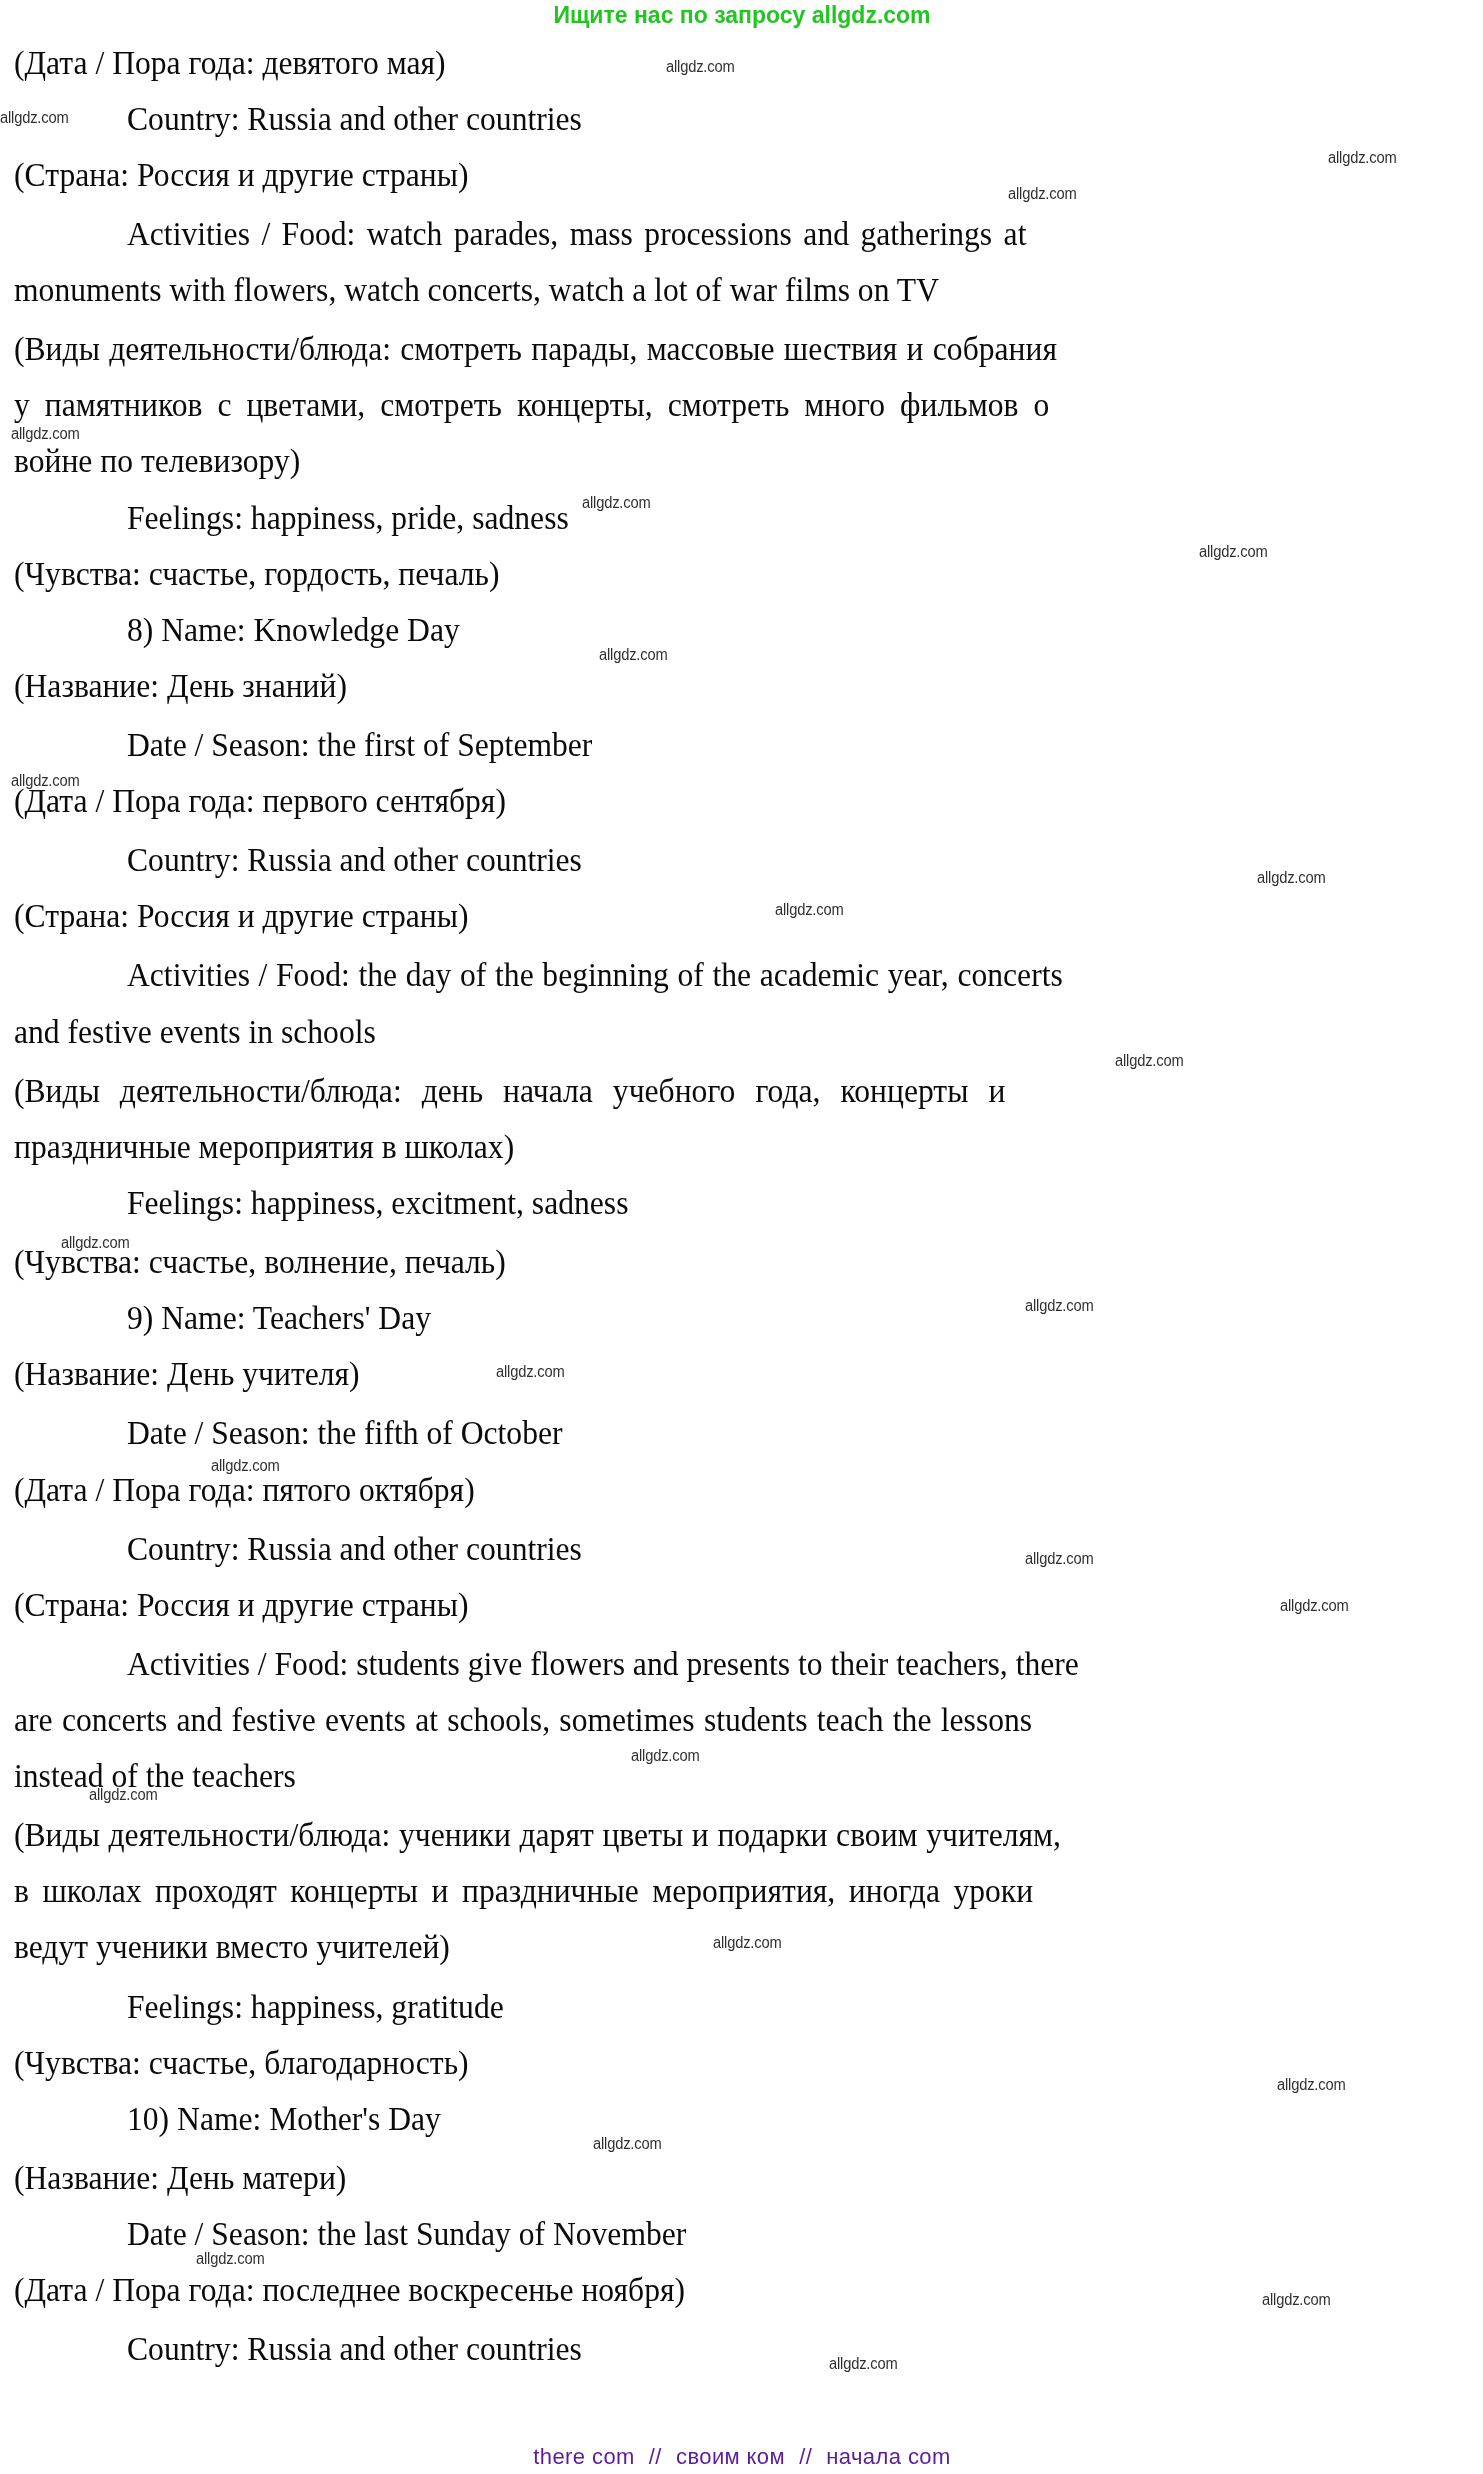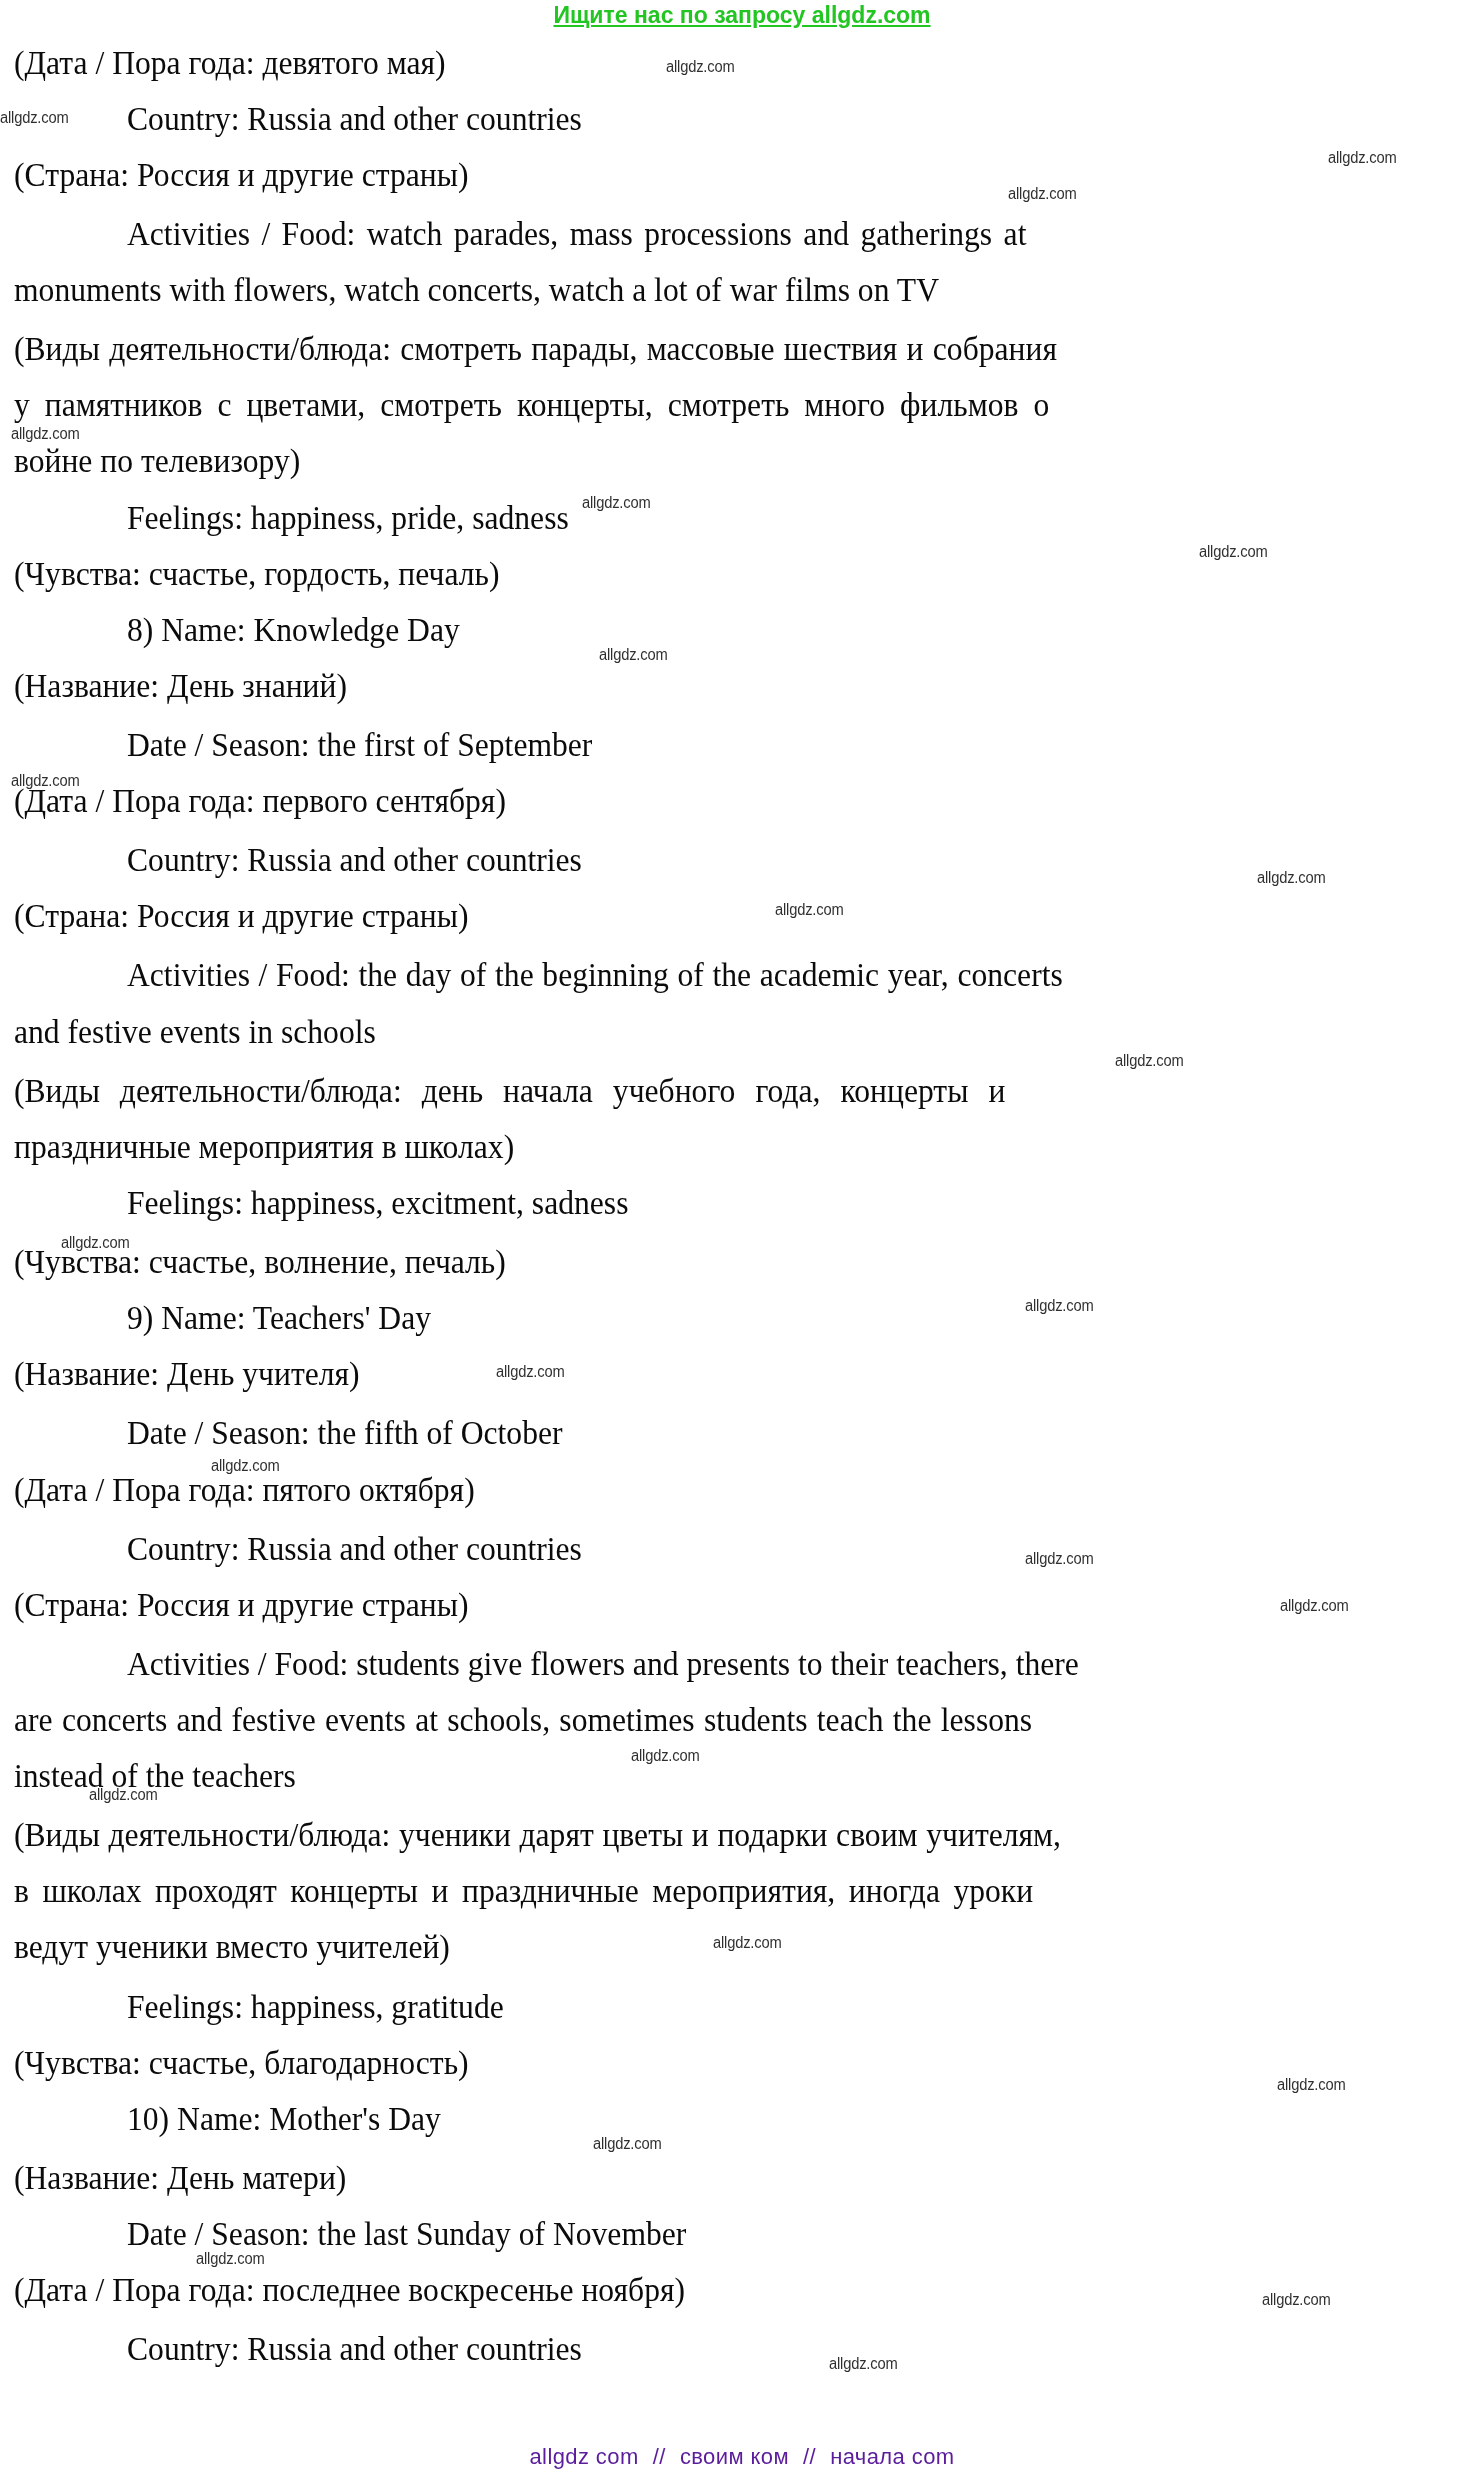--- a/index.html
+++ b/index.html
@@ -77,21 +77,21 @@
     font-size:22px;
     color:#5b1d9c;
     white-space:nowrap;
     letter-spacing:0.4px;
   }
   #footer-links .sep{ padding:0 7.6px; }
 </style>
 </head>
 <body>
 
-<div id="promo-banner" style="color: rgb(34, 197, 34); text-decoration: underline;">Ищите нас по запросу allgdz.com</div>
+<div id="promo-banner" style="color: rgb(34, 197, 34);">Ищите нас по запросу allgdz.com</div>
 
 <div id="doc">
 
 <div class="line" style="left: 13.6px; top: 10.6px;">(Дата / Пора года: девятого мая)</div>
     <div class="line ind" style="left: 127px; top: 67px;">Country: Russia and other countries</div>
     <div class="line" style="left: 13.6px; top: 123px;">(Страна: Россия и другие страны)</div>
     <div class="line j ind" style="left: 127px; top: 182px; word-spacing: 3.8px;">Activities / Food: watch parades, mass processions and gatherings at</div>
     <div class="line" style="left: 13.6px; top: 238px;">monuments with flowers, watch concerts, watch a lot of war films on TV</div>
     <div class="line j" style="left: 13.6px; top: 297px; word-spacing: 1.5px;">(Виды деятельности/блюда: смотреть парады, массовые шествия и собрания</div>
     <div class="line j" style="left: 13.6px; top: 353px; word-spacing: 7.6px;">у памятников с цветами, смотреть концерты, смотреть много фильмов о</div>
@@ -151,19 +151,19 @@
     <div class="wm" style="left: 89px; top: 1751px;">allgdz.com</div>
     <div class="wm" style="left: 713px; top: 1899px;">allgdz.com</div>
     <div class="wm" style="left: 1277px; top: 2041px;">allgdz.com</div>
     <div class="wm" style="left: 593px; top: 2100px;">allgdz.com</div>
     <div class="wm" style="left: 196px; top: 2215px;">allgdz.com</div>
     <div class="wm" style="left: 1262px; top: 2256px;">allgdz.com</div>
     <div class="wm" style="left: 829px; top: 2320px;">allgdz.com</div>
   </div>
 
 <div id="footer-links" style="color: rgb(91, 29, 156);">
-  <span>allgdz com</span>
+  <span>there com</span>
   <span class="sep">//</span>
   <span>своим ком</span>
   <span class="sep">//</span>
   <span>начала com</span>
 </div>
 
 
 </body></html>

